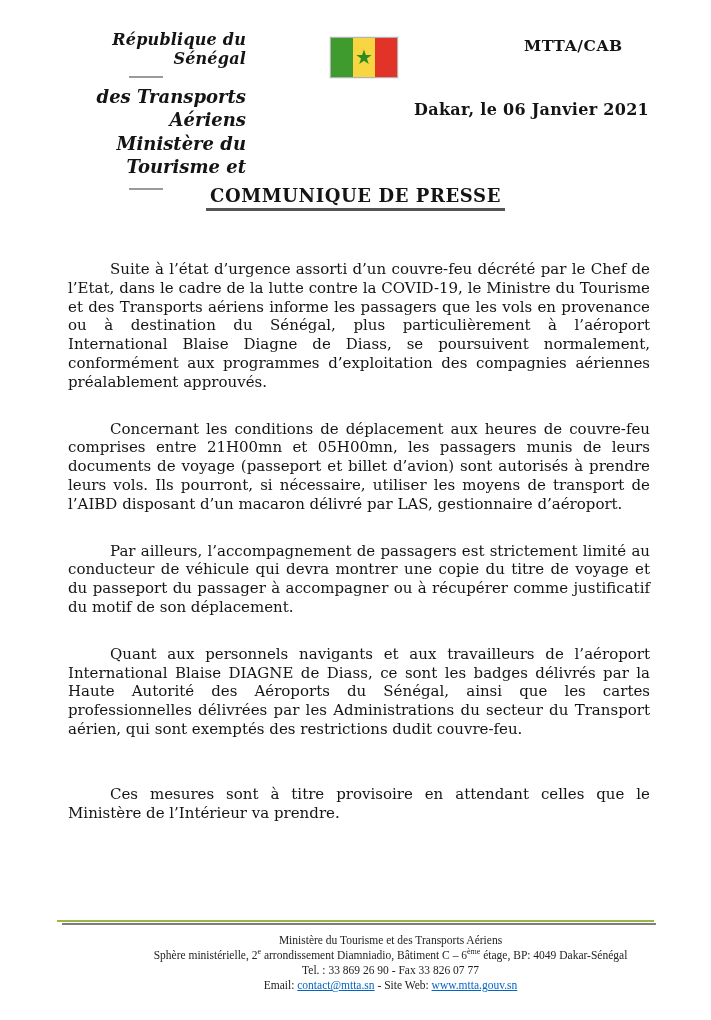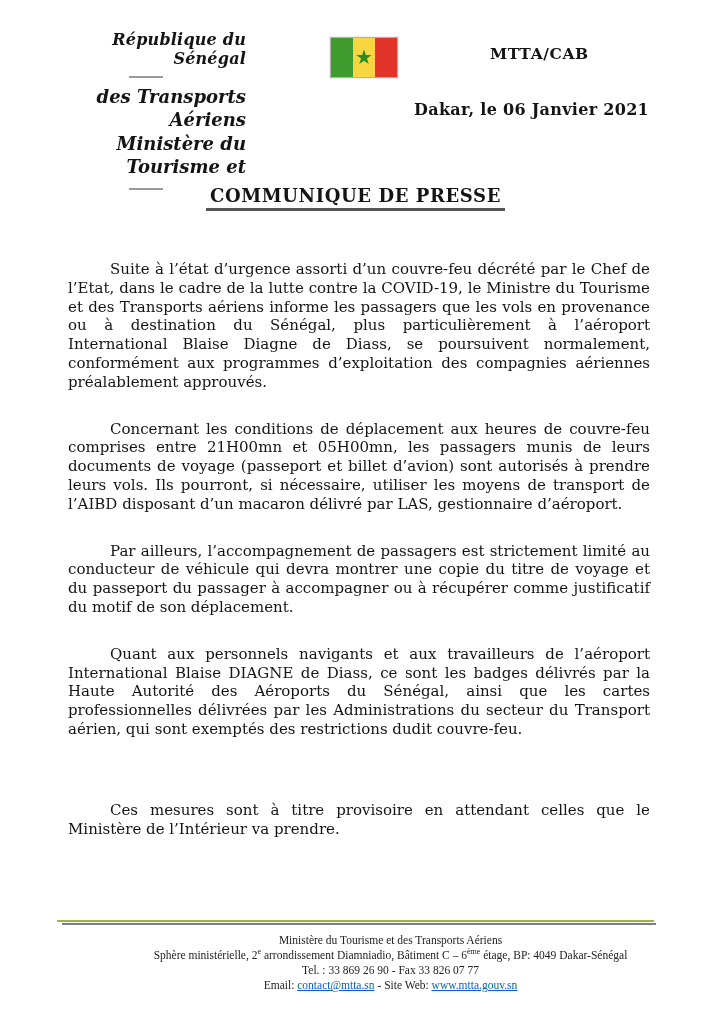--- a/index.html
+++ b/index.html
@@ -15,30 +15,30 @@
   .sep2{width:34px;border-top:2px solid #9a9a9a;margin:9px auto 0;}
   .ministry{font-size:18px;font-weight:bold;font-style:italic;line-height:1.3;}
   
   .flag{position:absolute;left:330px;top:37px;width:66px;height:39px;border:1px solid #b3b3b3;display:flex;box-shadow:0 0 0 1px #eee;}
   .stripe{flex:1;position:relative;}
   .stripe-green{background:#3f9b2e;}
   .stripe-yellow{background:#f7d642;}
   .stripe-red{background:#e13327;}
   .star{position:absolute;left:50%;top:50%;transform:translate(-50%,-54%);color:#2e8b1e;font-size:20px;line-height:1;}
   
-  .ref{position:absolute;left:490px;top:36px;font-weight:bold;font-size:15.5px;letter-spacing:.6px;margin-top:8px;}
+  .ref{position:absolute;left:524px;top:36px;font-weight:bold;font-size:15.5px;letter-spacing:.6px;}
   .date{position:absolute;right:62px;top:100px;font-weight:bold;font-size:16px;letter-spacing:.3px;}
   
   .title-wrap{position:absolute;left:0;top:185px;width:100%;text-align:center;}
   .title{display:inline-block;font-size:18px;font-weight:bold;letter-spacing:.6px;
          border-bottom:3px solid #555;padding:0 4px 2px;}
   
   .body{position:absolute;left:68px;top:260px;width:582px;font-size:15px;line-height:18.8px;text-align:justify;}
   .body p{margin:0 0 28px;text-indent:42px;}
-  .body p.gap-wide{margin-bottom:62px;}
+  .body p.gap-wide{margin-bottom:46px;}
   
   .divider{position:absolute;left:57px;top:920px;width:597px;}
   .div-green{height:2px;background:#9ab648;}
   .div-gray{height:2px;background:#7f7f7f;margin-top:1px;margin-left:5px;width:594px;}
   .footer-text{position:absolute;left:0;top:933px;width:711px;text-align:center;
                font-family:"Liberation Serif",serif;font-size:11.5px;line-height:15px;color:#222;margin-left:35px;}
   .footer-text sup{font-size:8px;line-height:0;}
   .footer-text a{color:#0563c1;text-decoration:underline;cursor:pointer;}
 </style>
 </head>

